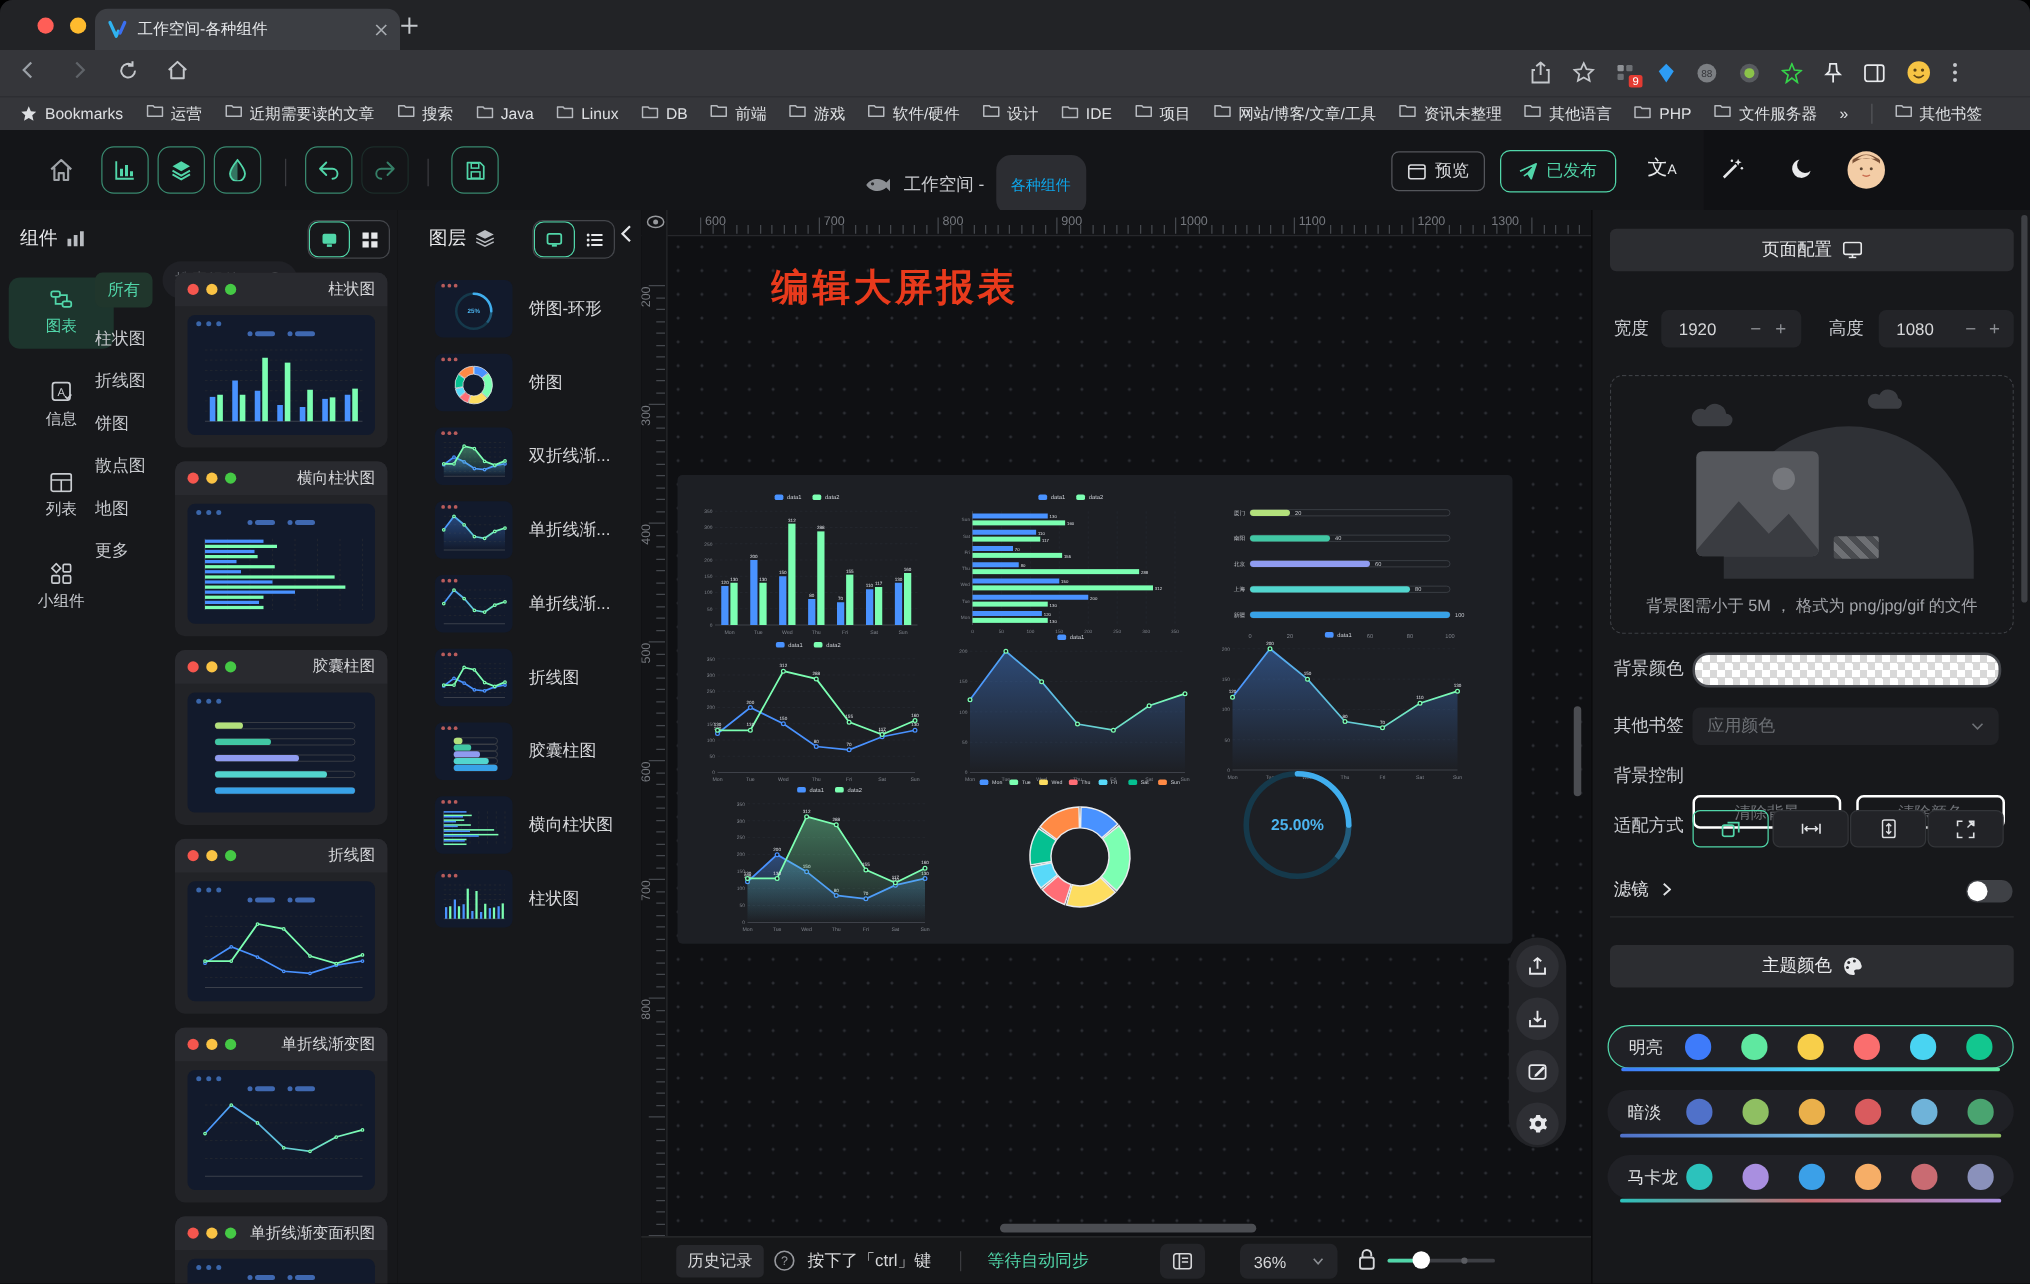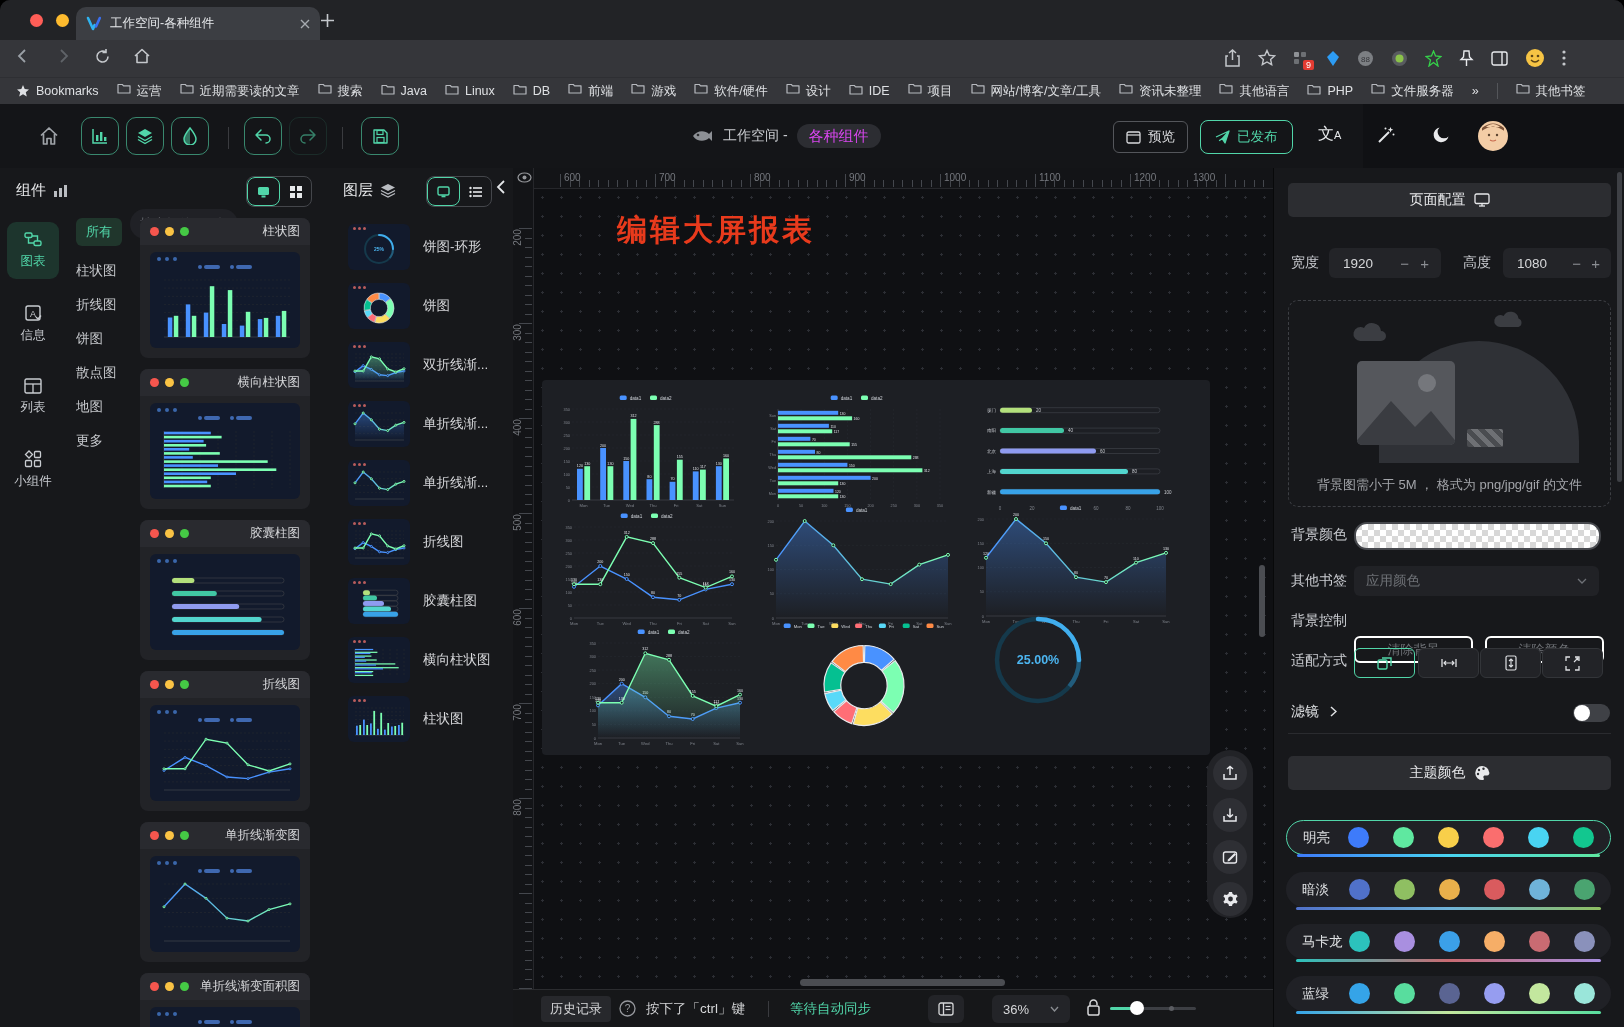--- a/index.html
+++ b/index.html
@@ -16,33 +16,33 @@
   .url-pill{left:140px;top:44px;width:1078px;height:29px;background:#1f2023;border-radius:15px;display:flex;align-items:center;padding-left:12px;gap:9px;}
   .url-text{font-size:13.5px;color:#e8eaed;}
   .url-text .dim{color:#9aa0a6;}
   .chrome-bm{left:0;top:77px;width:1624px;height:27px;background:#35363a;border-top:1px solid #2e2f33;display:flex;align-items:center;padding:0 16px;gap:18px;box-sizing:border-box;}
   .bm{display:flex;align-items:flex-start;gap:6px;font-size:12.5px;color:#dee0e3;white-space:nowrap;}
   
   .toolbar{left:0;top:104px;width:1363px;height:64px;background:#141518;border-bottom:1px solid #0a0a0c;}
   .tbtn{width:38px;height:38px;border:1px solid rgba(81,214,169,.6);border-radius:10px;display:flex;align-items:center;justify-content:center;box-sizing:border-box;}
   .tbtn.dim{border-color:rgba(81,214,169,.22);opacity:.55;}
   .vdiv{width:1px;height:22px;background:#3a3b3f;}
-  .proj-pill{background:#2c2d32;border-radius:12px;height:24px;padding:0 12px;font-size:15px;color:#d946ef;display:flex;align-items:center;}
+  .proj-pill{background:#2c2d32;border-radius:12px;height:24px;padding:12px 12px;font-size:12px;color:#0ea5e9;display:flex;align-items:center;}
   .preview-btn{border:1px solid #54565b;border-radius:6px;height:30px;padding:0 12px;display:flex;align-items:center;gap:7px;font-size:13.5px;color:#d9dadd;}
   .pub-btn{border:1px solid #51d6a9;border-radius:8px;height:32px;padding:0 14px;display:flex;align-items:center;gap:7px;font-size:13.5px;color:#51d6a9;}
   
   .comp-panel{left:0;top:168px;width:318px;height:859px;background:#17181b;border-right:1px solid #0a0a0b;}
   .layers-panel{left:318px;top:168px;width:195px;height:859px;background:#17181b;border-right:1px solid #0a0a0b;}
   .panel-title{font-size:15px;color:#e8e9eb;display:flex;align-items:center;gap:7px;}
   .search-box{width:108px;height:30px;background:#202126;border-radius:15px;display:flex;align-items:center;padding:0 10px;justify-content:space-between;box-sizing:border-box;margin-top:32px;}
   .search-ph{font-size:13px;color:#6a6d73;}
   .toggle-wrap{border:1px solid #44464b;border-radius:8px;display:flex;height:31px;box-sizing:border-box;overflow:hidden;}
   .tgl{width:31px;display:flex;align-items:center;justify-content:center;}
   .tgl.on{border:1px solid #51d6a9;border-radius:8px;}
-  .nav-item{width:52px;border-radius:9px;display:flex;flex-direction:column;align-items:center;gap:5px;padding:9px 0;color:#c9ccd1;font-size:12.5px;}
+  .nav-item{width:52px;border-radius:9px;display:flex;flex-direction:column;align-items:center;gap:5px;padding:9px 16px;color:#c9ccd1;font-size:12.5px;}
   .nav-item.on{background:#1d352d;color:#51d6a9;}
   .cat{font-size:13.5px;color:#c6c8cc;}
   .cat-active{background:#20362c;color:#51d6a9;border-radius:6px;padding:5px 10px;font-size:13px;}
   .card{width:170px;background:#222327;border-radius:8px;overflow:hidden;margin-bottom:11px;}
   .card-hd{height:27px;background:#292a2f;display:flex;align-items:center;padding:0 10px;gap:6px;}
   .dot8{width:9px;height:9px;border-radius:50%;}
   .card-title{flex:1;text-align:right;font-size:12.5px;color:#d4d5d8;}
   .navy{background:#121a2c;border-radius:6px;position:relative;}
   .bdots{position:absolute;left:7px;top:5px;display:flex;gap:4px;}
   .bdot{width:4px;height:4px;border-radius:50%;background:#3a66aa;}
@@ -1914,29 +1914,17 @@
           <span style="display:flex;gap:24px;">
             <span class="tdot21" style="background:#2cc2bc"></span>
             <span class="tdot21" style="background:#a98fe0"></span>
             <span class="tdot21" style="background:#3ba0e8"></span>
             <span class="tdot21" style="background:#f6ae67"></span>
             <span class="tdot21" style="background:#c96b72"></span>
             <span class="tdot21" style="background:#8a91bb"></span>
           </span>
           <span class="tstrip" style="background:linear-gradient(90deg,#2cc2bc,#c96b72,#a98fe0);"></span>
         </div>
-        <div class="theme-row">
-          <span class="theme-name">蓝绿</span>
-          <span style="display:flex;gap:24px;">
-            <span class="tdot21" style="background:#35a4e8"></span>
-            <span class="tdot21" style="background:#58dd9e"></span>
-            <span class="tdot21" style="background:#5a6492"></span>
-            <span class="tdot21" style="background:#969df0"></span>
-            <span class="tdot21" style="background:#c3e79e"></span>
-            <span class="tdot21" style="background:#9ae6da"></span>
-          </span>
-          <span class="tstrip" style="background:linear-gradient(90deg,#35a4e8,#c3e79e,#58dd9e);"></span>
-        </div>
       </div>
     <div class="abs" style="left:343px;top:4px;width:5px;height:310px;background:#3e4045;border-radius:2.5px;"></div>
   </div>
 
 </div>
 
 </body></html>

